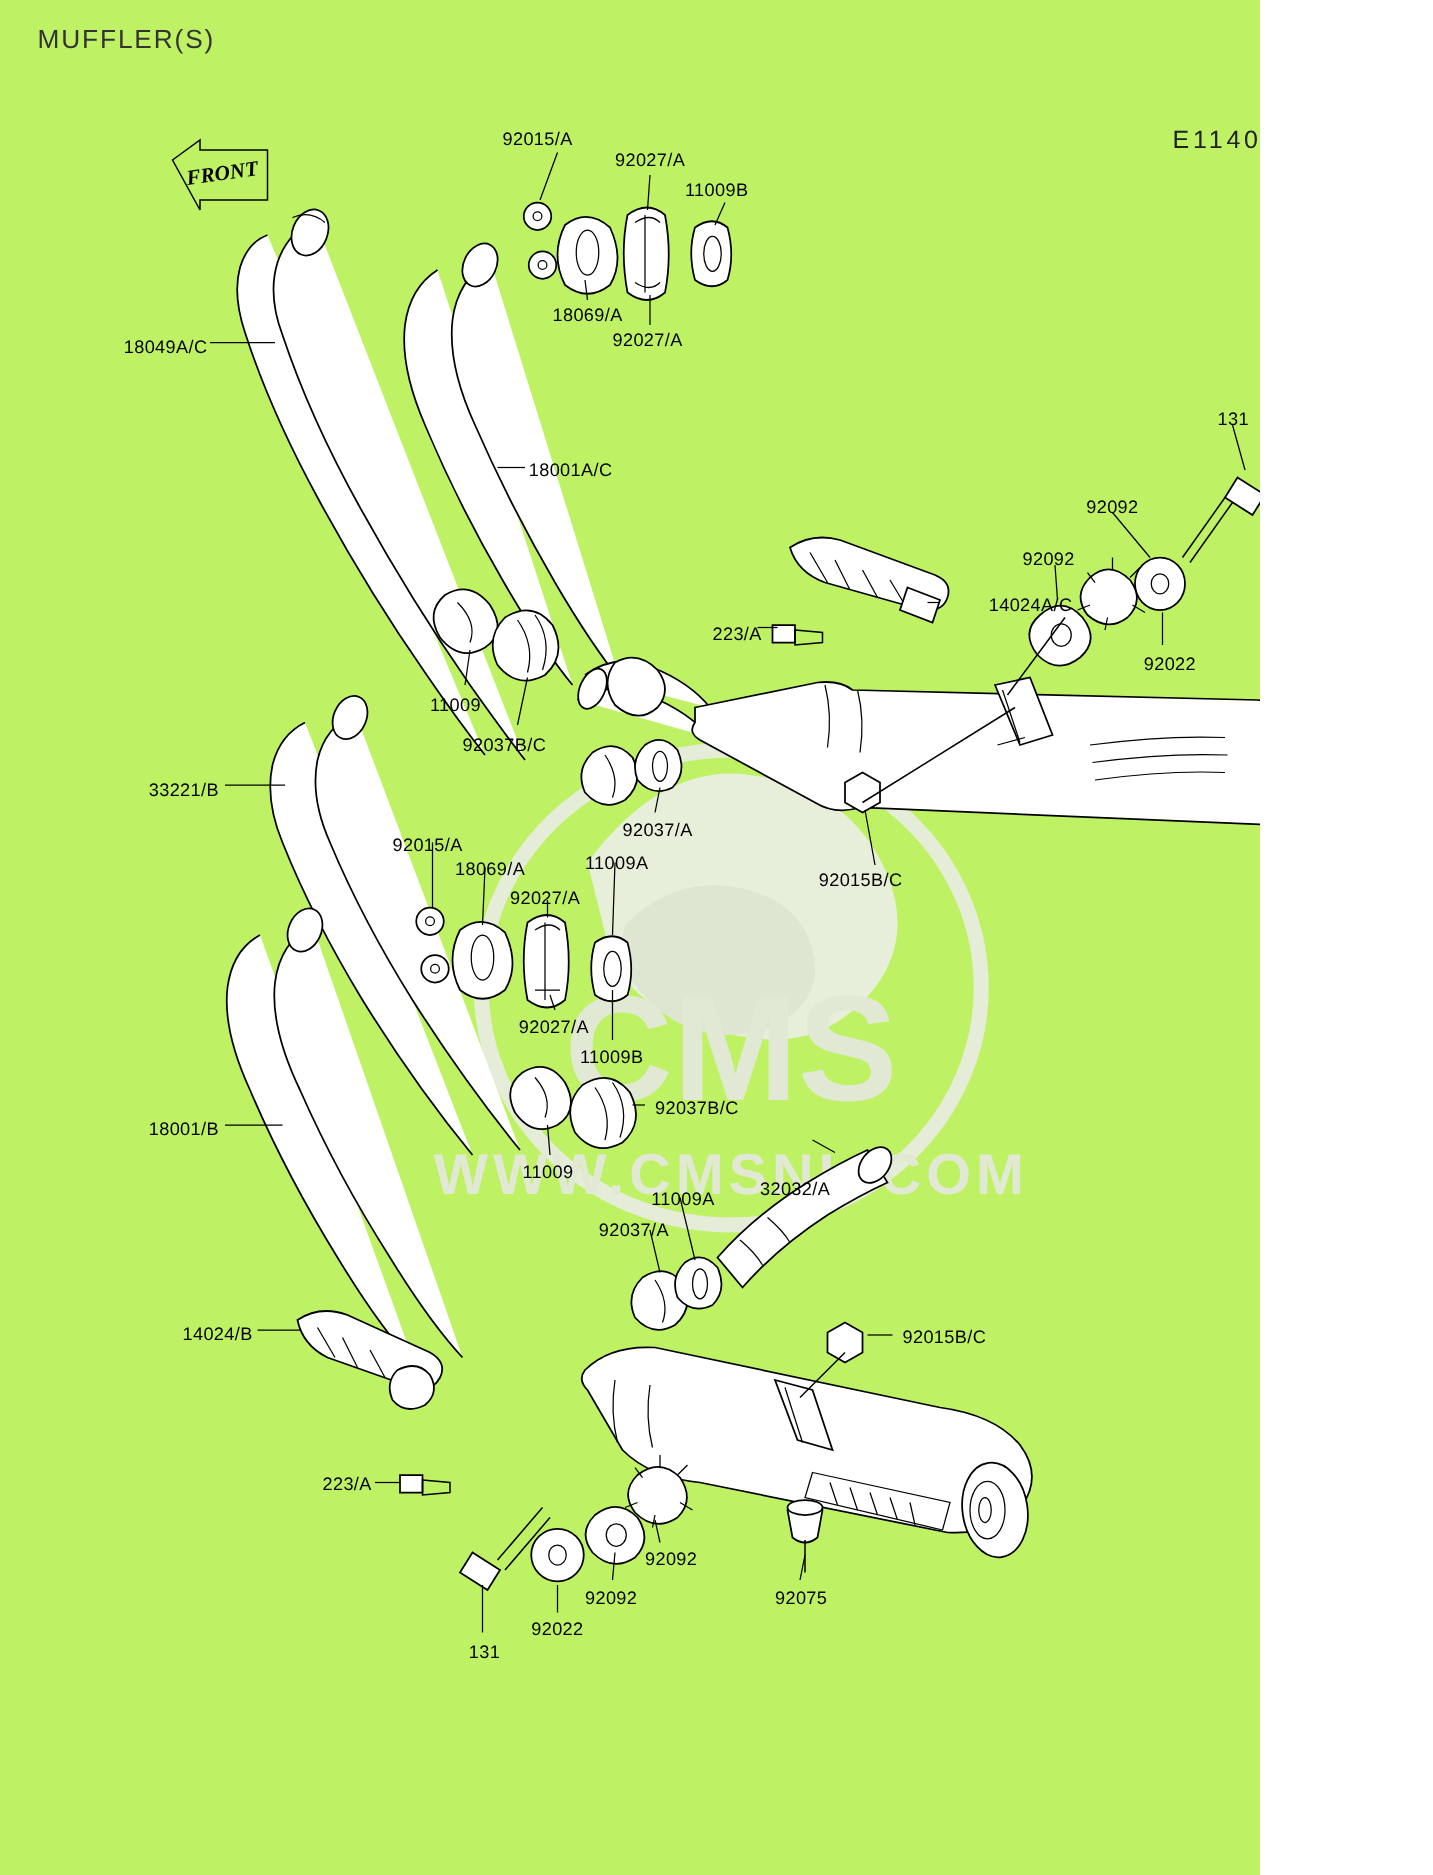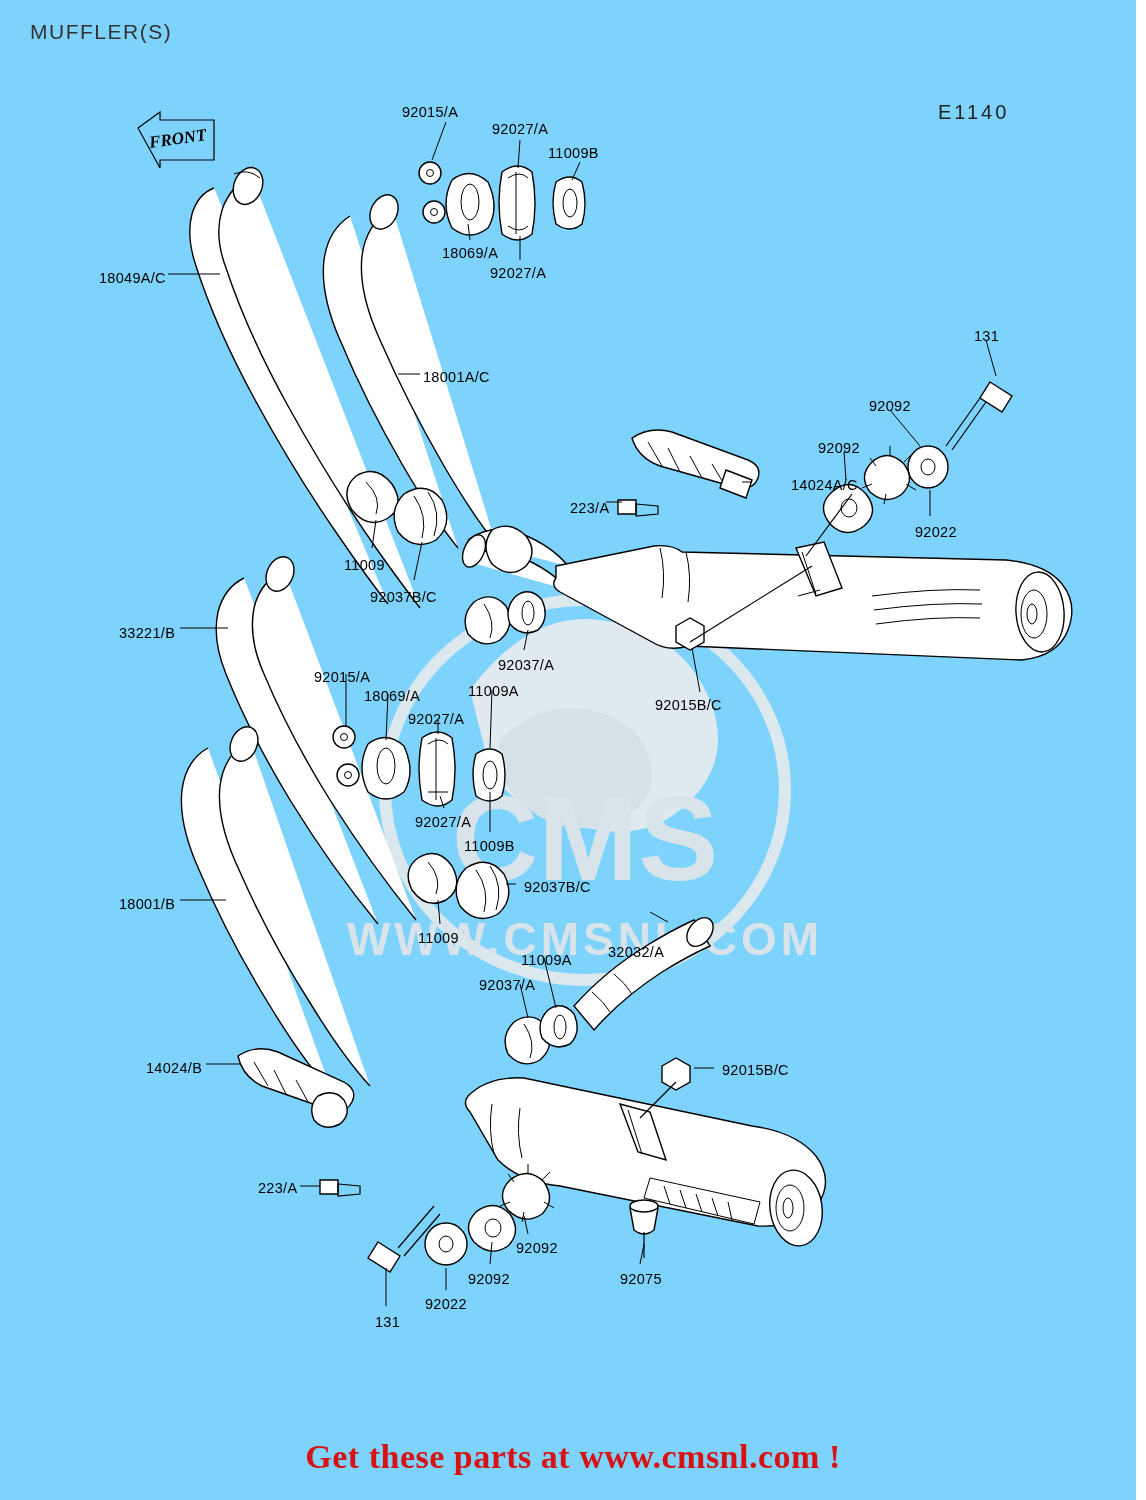--- a/index.html
+++ b/index.html
@@ -6,24 +6,24 @@
     margin: 0;
     padding: 0;
     background: #ffffff;
   }
   body {
     font-family: "Liberation Sans", sans-serif;
     color: #000000;
   }
   #page {
     position: relative;
-    width: 1136px;
+    width: 1008px;
     height: 1500px;
     overflow: hidden;
-    background: #7dd3fc;
+    background: #bef264;
   }
   #diagram-title {
     position: absolute;
     left: 30px;
     top: 20px;
     font-size: 21px;
     letter-spacing: 1.5px;
     color: #333333;
     font-family: "Liberation Sans", sans-serif;
   }
@@ -360,14 +360,13 @@
     <div class="callout" style="left:146px; top:1060px;">14024/B</div>
     <div class="callout" style="left:722px; top:1062px;">92015B/C</div>
     <div class="callout" style="left:258px; top:1180px;">223/A</div>
     <div class="callout" style="left:516px; top:1240px;">92092</div>
     <div class="callout" style="left:468px; top:1271px;">92092</div>
     <div class="callout" style="left:620px; top:1271px;">92075</div>
     <div class="callout" style="left:425px; top:1296px;">92022</div>
     <div class="callout" style="left:375px; top:1314px;">131</div>
   </div>
 
-  <div id="footer-cta">Get these parts at www.cmsnl.com !</div>
 </div>
 
 </body></html>

